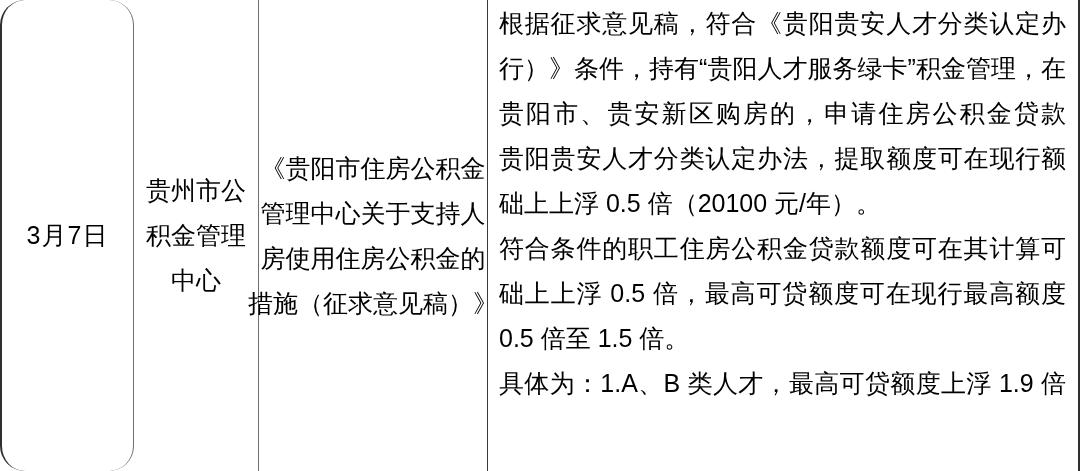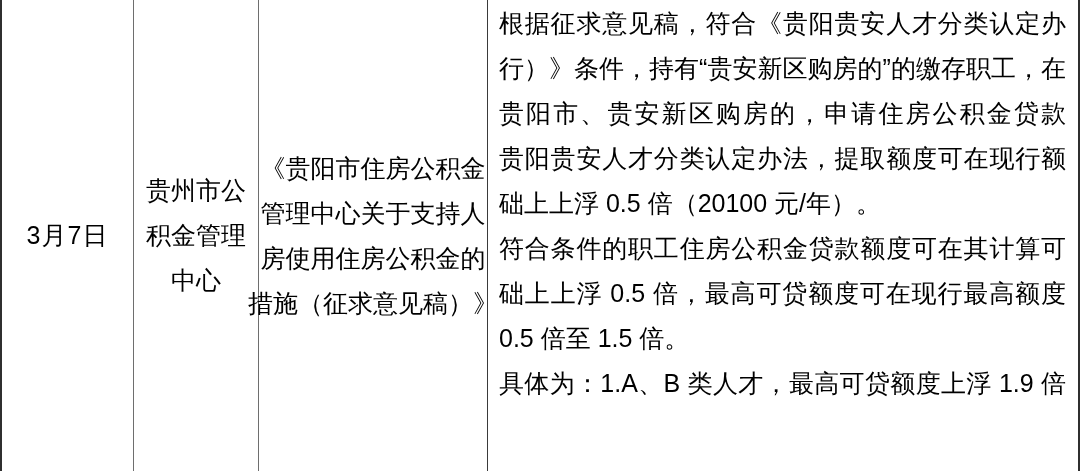--- a/index.html
+++ b/index.html
@@ -27,20 +27,21 @@
     align-items: center;
     font-size: 25px;
     line-height: 45px;
     font-weight: 400;
   }
   .cell-date {
     width: 134px;
     border-left: 2px solid #2f2f2f;
     border-right: 1.4px solid #6e6e6e;
     letter-spacing: 1px;
+    border-radius: 25px;
   }
   .cell-dept {
     width: 125px;
     border-right: 1.4px solid #6e6e6e;
   }
   .cell-title {
     width: 229px;
     border-right: 1.8px solid #3a3a3a;
     font-family: Liberation Serif, serif;
   }
@@ -88,21 +89,21 @@
 
   <div class="cell cell-title">
     <div class="centered-line">《贵阳市住房公积金</div>
     <div class="centered-line">管理中心关于支持人</div>
     <div class="centered-line">房使用住房公积金的</div>
     <div class="centered-line">措施（征求意见稿）》</div>
   </div>
 
   <div class="cell cell-detail">
     <div class="line full">根据征求意见稿，符合《贵阳贵安人才分类认定办法（试</div>
-    <div class="line full">行）》条件，持有“贵安新区购房的”的缴存职工，在</div>
+    <div class="line full">行）》条件，持有“贵阳人才服务绿卡”积金管理，在</div>
     <div class="line full">贵阳市、贵安新区购房的，申请住房公积金贷款时，可提</div>
     <div class="line full">贵阳贵安人才分类认定办法，提取额度可在现行额度基</div>
     <div class="line short">础上上浮 0.5 倍（20100 元/年）。</div>
     <div class="line full">符合条件的职工住房公积金贷款额度可在其计算可贷额基</div>
     <div class="line full">础上上浮 0.5 倍，最高可贷额度可在现行最高额度上上浮</div>
     <div class="line short">0.5 倍至 1.5 倍。</div>
     <div class="line full">具体为：1.A、B 类人才，最高可贷额度上浮 1.9 倍（单</div>
   </div>
 
 </div>

